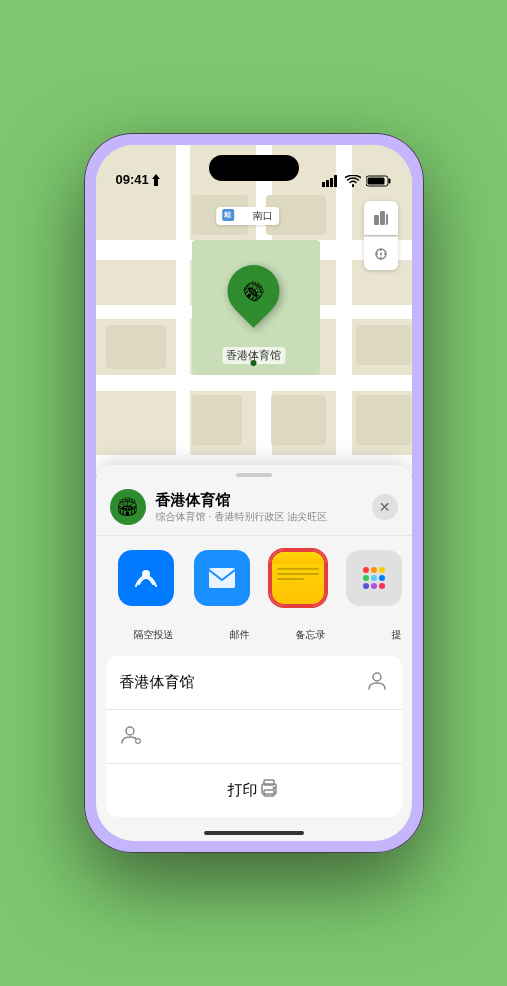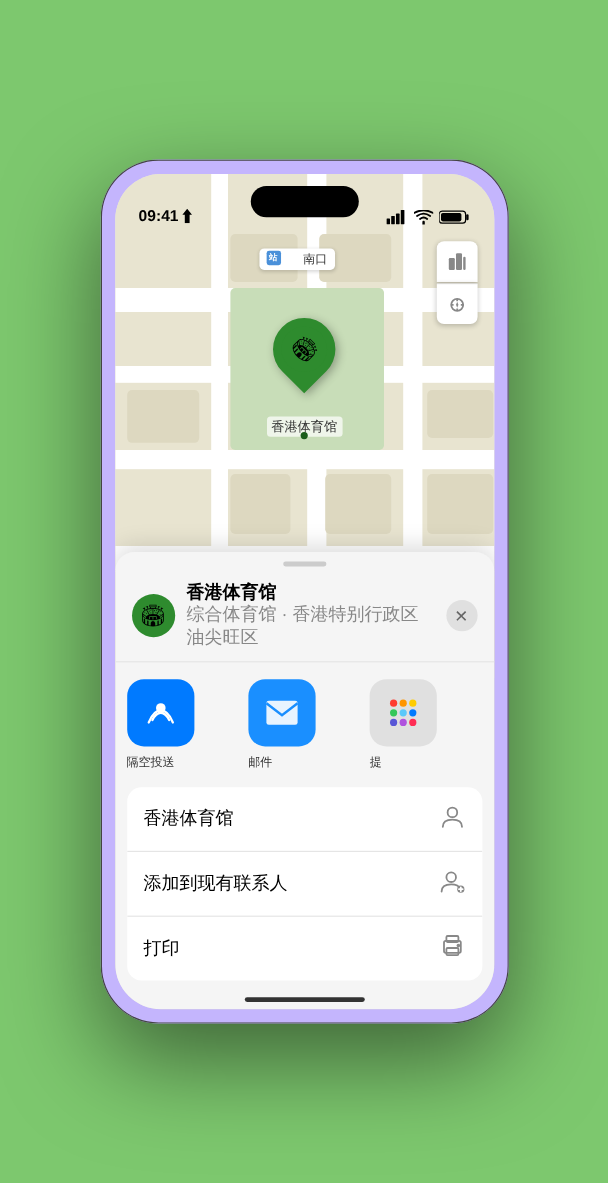--- a/index.html
+++ b/index.html
@@ -280,21 +280,21 @@
       flex: 1;
     }
 
     .place-name {
       font-size: 15px;
       font-weight: 600;
       color: #000;
     }
 
     .place-sub {
-      font-size: 15px;
+      font-size: 10px;
       color: #888;
       margin-top: 0;
     }
 
     .close-btn {
       width: 26px;
       height: 26px;
       background: #e0e0e0;
       border-radius: 50%;
       display: flex;
@@ -310,22 +310,22 @@
     .share-row {
       display: flex;
       padding: 14px 10px 10px;
       gap: 8px;
       overflow: hidden;
     }
 
     .share-item {
       display: flex;
       flex-direction: column;
-      align-items: flex-start;
-      gap: 6px;
+      align-items: flex-end;
+      gap: 22px;
       flex: 1;
       cursor: pointer;
     }
 
     .share-icon-wrap {
       width: 56px;
       height: 56px;
       border-radius: 14px;
       display: flex;
       align-items: center;
@@ -364,20 +364,21 @@
       display: flex;
       align-items: center;
       justify-content: space-between;
       padding: 13px 14px;
       border-bottom: 0.5px solid #e5e5e5;
       cursor: pointer;
     }
 
     .action-item:last-child {
       border-bottom: none;
+      justify-content: center;
     }
 
     .action-label {
       font-size: 15px;
       color: #000;
     }
 
     .action-icon-right {
       font-size: 18px;
       color: #666;
@@ -539,20 +540,31 @@
         <div class="share-item">
           <div class="share-icon-wrap mail">
             <svg width="30" height="24" viewBox="0 0 30 24" fill="none">
               <rect x="2" y="2" width="26" height="20" rx="2" fill="white" opacity="0.9"></rect>
               <path d="M2 4 L15 14 L28 4" stroke="#1a8fff" stroke-width="2" fill="none"></path>
             </svg>
           </div>
           <span class="share-label">邮件</span>
         </div>
 
+        <div class="share-item">
+          <div class="share-icon-wrap notes" style="flex-direction:column; justify-content:flex-start; overflow:hidden; padding:0;">
+            <div style="width:100%; height:12px; background:linear-gradient(180deg,#ffd60a,#ffc300);"></div>
+            <div style="padding:4px 5px 0; width:100%;">
+              <div style="height:2px; background:rgba(0,0,0,0.2); border-radius:1px; margin-bottom:3px;"></div>
+              <div style="height:2px; background:rgba(0,0,0,0.2); border-radius:1px; margin-bottom:3px;"></div>
+              <div style="height:2px; width:65%; background:rgba(0,0,0,0.2); border-radius:1px;"></div>
+            </div>
+          </div>
+          <span class="share-label">备忘录</span>
+        </div>
 
         <div class="share-item">
           <div class="share-icon-wrap more" style="position:relative; overflow:hidden;">
             <div class="color-circles">
               <div class="cc-row">
                 <div class="cc-dot" style="background:#ff3b30;"></div>
                 <div class="cc-dot" style="background:#ff9500;"></div>
                 <div class="cc-dot" style="background:#ffcc00;"></div>
               </div>
               <div class="cc-row">
@@ -575,21 +587,20 @@
         <div class="action-item">
           <span class="action-label">香港体育馆</span>
           <span class="action-icon-right">
             <svg width="22" height="22" viewBox="0 0 22 22" fill="none">
               <circle cx="11" cy="8" r="4" stroke="#888" stroke-width="1.5" fill="none"></circle>
               <path d="M3 20 Q3 14 11 14 Q19 14 19 20" stroke="#888" stroke-width="1.5" fill="none" stroke-linecap="round"></path>
             </svg>
           </span>
         </div>
         <div class="action-item">
-          <span class="action-label">添加到现有联系人</span>
           <span class="action-icon-right">
             <svg width="22" height="22" viewBox="0 0 22 22" fill="none">
               <circle cx="10" cy="8" r="4" stroke="#888" stroke-width="1.5" fill="none"></circle>
               <path d="M2 20 Q2 14 10 14 Q16 14 18 18" stroke="#888" stroke-width="1.5" fill="none" stroke-linecap="round"></path>
               <circle cx="18" cy="18" r="3" fill="#888"></circle>
               <path d="M16.5 18 L19.5 18 M18 16.5 L18 19.5" stroke="#fff" stroke-width="1.5" stroke-linecap="round"></path>
             </svg>
           </span>
         </div>
         <div class="action-item" style="border-bottom:none;">

